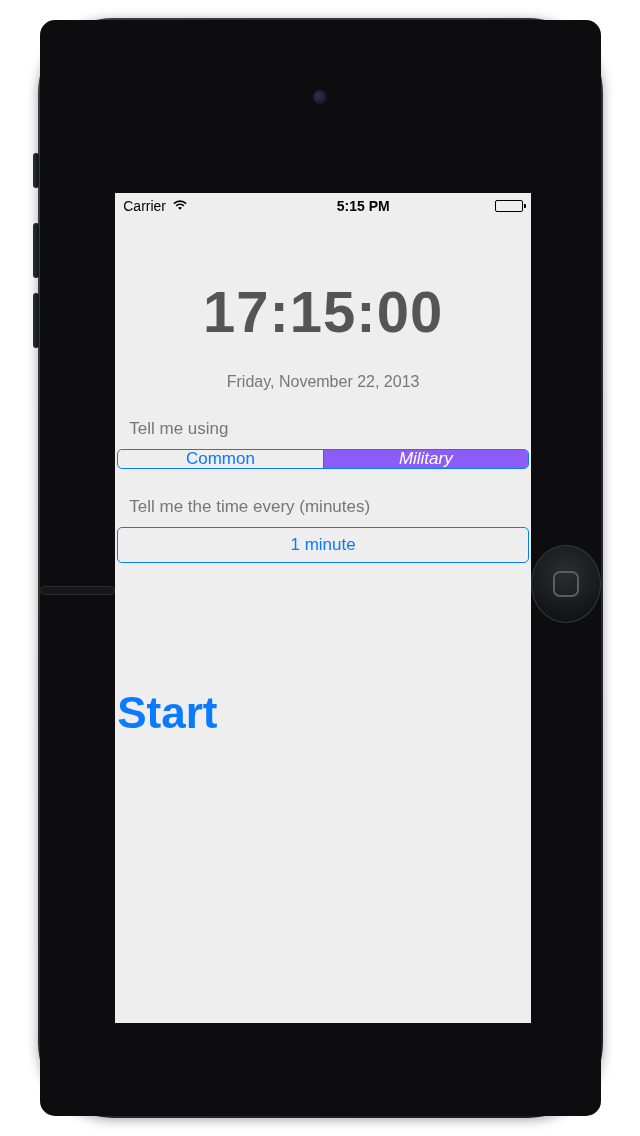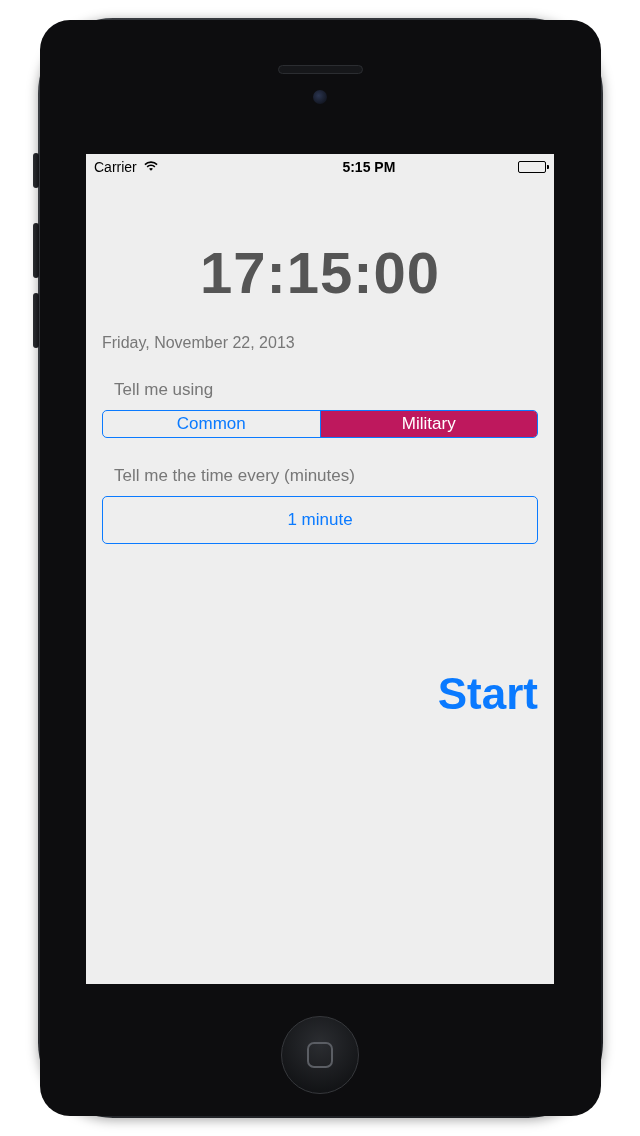--- a/index.html
+++ b/index.html
@@ -22,24 +22,24 @@
       background: linear-gradient(135deg, #3a3d42, #1a1c20);
       border-radius: 75px;
       position: relative;
       box-shadow: 0 2px 12px rgba(0,0,0,0.35);
       padding: 2px;
     }
     .phone-inner {
       width: 100%;
       height: 100%;
       background: #0d0d0f;
-      border-radius: 30px;
-      position: relative;
-      display: flex;
-      flex-direction: column;
+      border-radius: 15px;
+      position: relative;
+      display: flex;
+      flex-direction: row;
       align-items: center;
     }
     .btn-side {
       position: absolute;
       background: linear-gradient(90deg,#2b2d31,#121316);
       border-radius: 3px;
     }
     .btn-power { left: -5px; top: 135px; width: 6px; height: 35px; }
     .btn-vol1  { left: -5px; top: 205px; width: 6px; height: 55px; }
     .btn-vol2  { left: -5px; top: 275px; width: 6px; height: 55px; }
@@ -119,81 +119,82 @@
       background: #000;
       border-radius: 0 1px 1px 0;
     }
     .battery-fill {
       width: 100%;
       height: 100%;
       background: #000;
     }
     
     .app {
-      padding: 0 16px;
+      padding: 0 2px;
     }
     .clock {
       text-align: center;
       font-size: 58px;
       font-weight: 700;
       color: #555;
       margin-top: 60px;
       letter-spacing: 1px;
     }
     .date {
-      text-align: left;
+      text-align: center;
       font-size: 16px;
       color: #777;
       margin-top: 28px;
     }
     .label {
       font-size: 17px;
       color: #777;
       margin-top: 28px;
       margin-left: 12px;
     }
     .segmented {
       display: flex;
       border: 1.5px solid #0a7aff;
       border-radius: 5px;
       overflow: hidden;
       margin-top: 10px;
-      height: 28px;
+      height: 20px;
     }
     .seg-item {
       flex: 1;
       display: flex;
       justify-content: center;
       align-items: center;
       font-size: 17px;
       color: #0a7aff;
       background: transparent;
       cursor: pointer;
     }
     .seg-item.selected {
-      background: #be185d;
+      background: #8b5cf6;
       color: #fff;
+      font-style: italic;
     }
     .seg-item:first-child {
       border-right: 1px solid #0a7aff;
     }
     .interval-select {
       border: 1.5px solid #0a7aff;
       border-radius: 5px;
-      height: 48px;
+      height: 36px;
       margin-top: 10px;
       display: flex;
       justify-content: center;
       align-items: center;
       font-size: 17px;
       color: #0a7aff;
       cursor: pointer;
     }
     .start {
-      text-align: right;
+      text-align: left;
       font-size: 44px;
       font-weight: 700;
       color: #0a7aff;
       margin-top: 125px;
       cursor: pointer;
     }
   </style>
 </head>
 <body>
 

